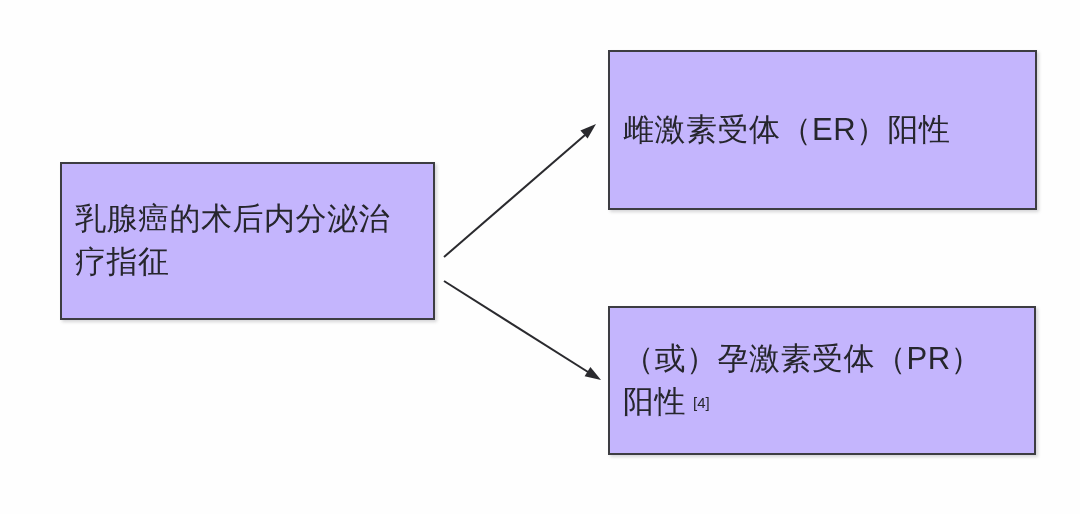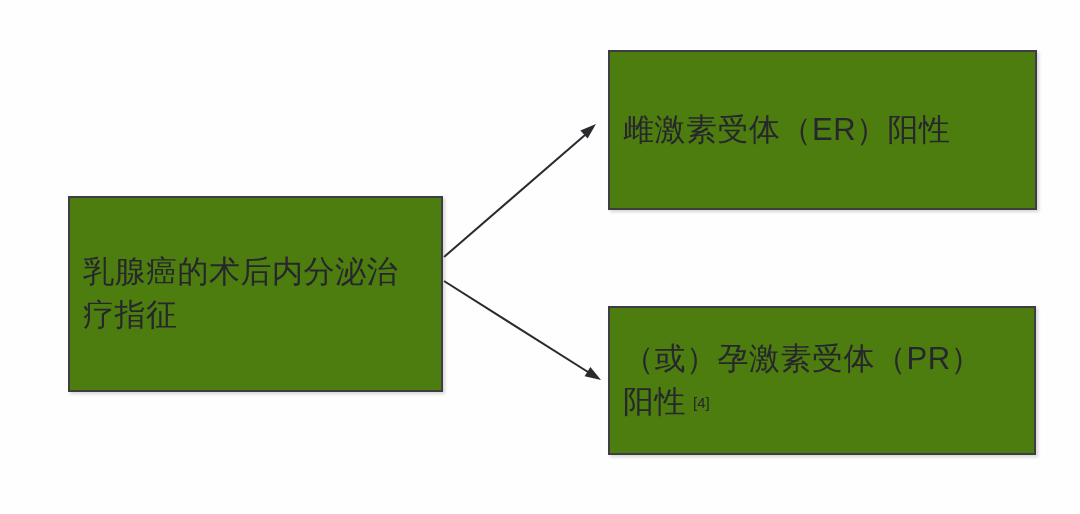--- a/index.html
+++ b/index.html
@@ -18,28 +18,28 @@
   .arrows {
     position: absolute;
     left: 0;
     top: 0;
     width: 1080px;
     height: 514px;
   }
   .node {
     position: absolute;
     box-sizing: border-box;
-    background: #4d7c0f;
+    background: #c4b5fd;
     border: 2px solid #3d3d42;
     box-shadow: 2px 2px 3px rgba(110,110,120,0.28);
     display: flex;
     align-items: center;
     padding: 0 13px;
   }
-  .node-source { left: 68px;  top: 162px; width: 375px; height: 196px; margin-top: 34px; }
+  .node-source { left: 60px;  top: 162px; width: 375px; height: 158px; }
   .node-er     { left: 608px; top: 50px;  width: 429px; height: 160px; }
   .node-pr     { left: 608px; top: 306px; width: 428px; height: 149px; }
   .label {
     font-size: 31px;
     line-height: 1.38;
     color: #26262d;
     white-space: pre-line;
     letter-spacing: 0.5px;
   }
   .ref {

